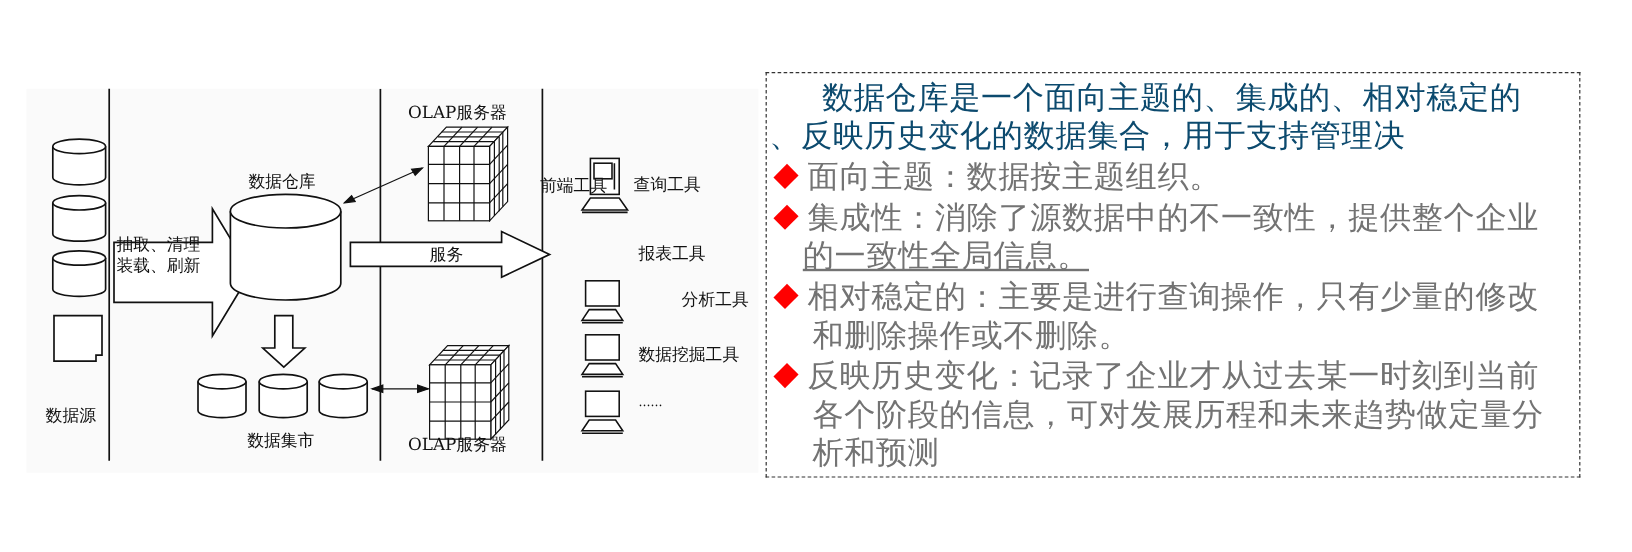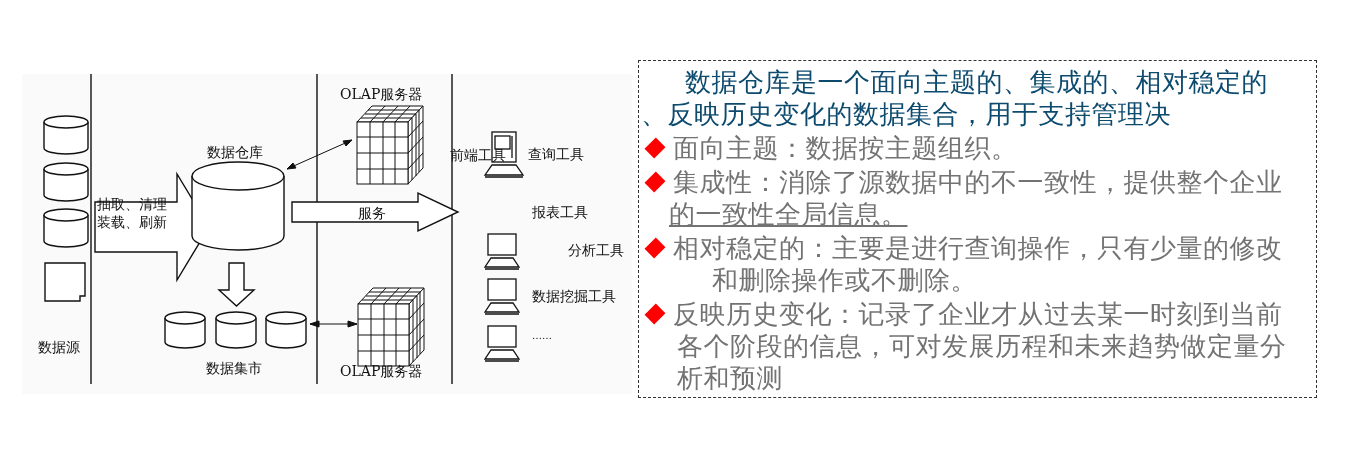--- a/index.html
+++ b/index.html
@@ -176,20 +176,20 @@
   </div>
 
   <div class="line red" style="top:106px; left:2px;">
     <span class="diamond"></span><span>集成性：消除了源数据中的不一致性，提供整个企业</span>
   </div>
   <div class="line red" style="top:138px; left:30px;text-decoration:underline;">的一致性全局信息。</div>
 
   <div class="line red" style="top:172px; left:2px;">
     <span class="diamond"></span><span>相对稳定的：主要是进行查询操作，只有少量的修改</span>
   </div>
-  <div class="line red" style="top:204px; left:38px;margin-left:35px;">和删除操作或不删除。</div>
+  <div class="line red" style="top:204px; left:38px;">和删除操作或不删除。</div>
 
   <div class="line red" style="top:238px; left:2px;">
     <span class="diamond"></span><span>反映历史变化：记录了企业才从过去某一时刻到当前</span>
   </div>
   <div class="line red" style="top:270px; left:38px;">各个阶段的信息，可对发展历程和未来趋势做定量分</div>
   <div class="line red" style="top:302px; left:38px;">析和预测</div>
 </div>
 
 </body></html>

